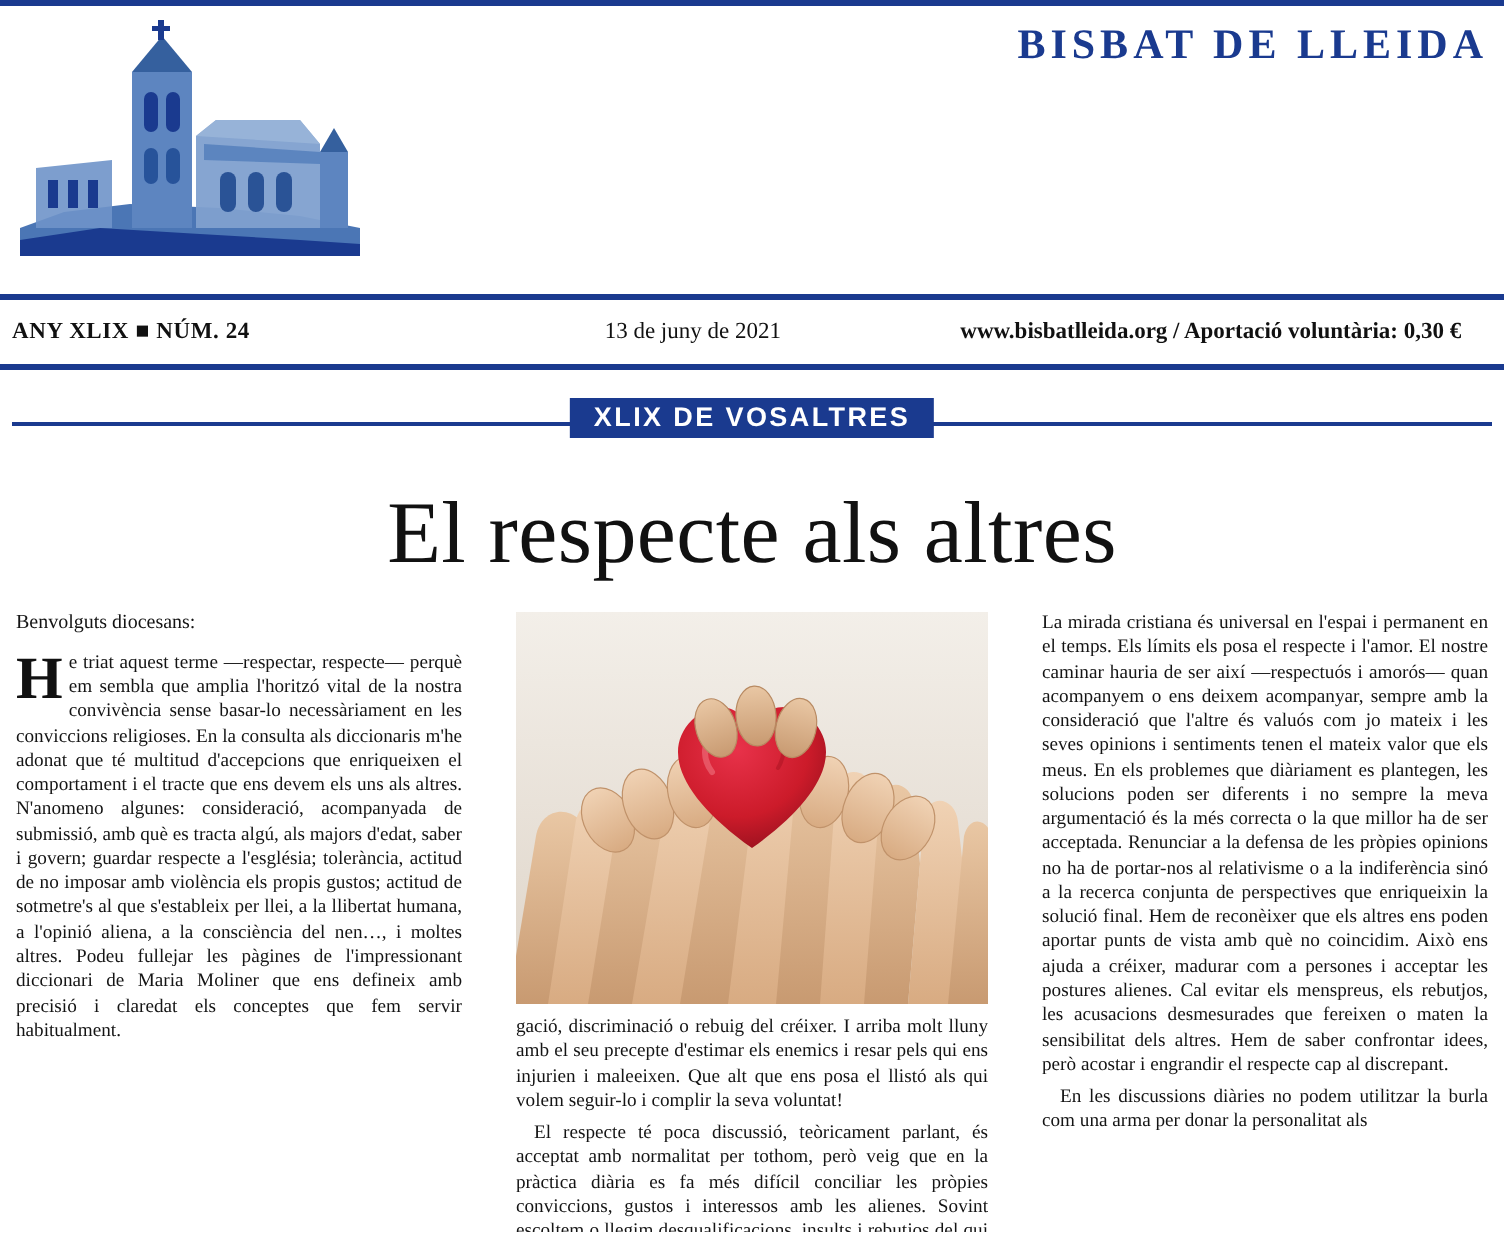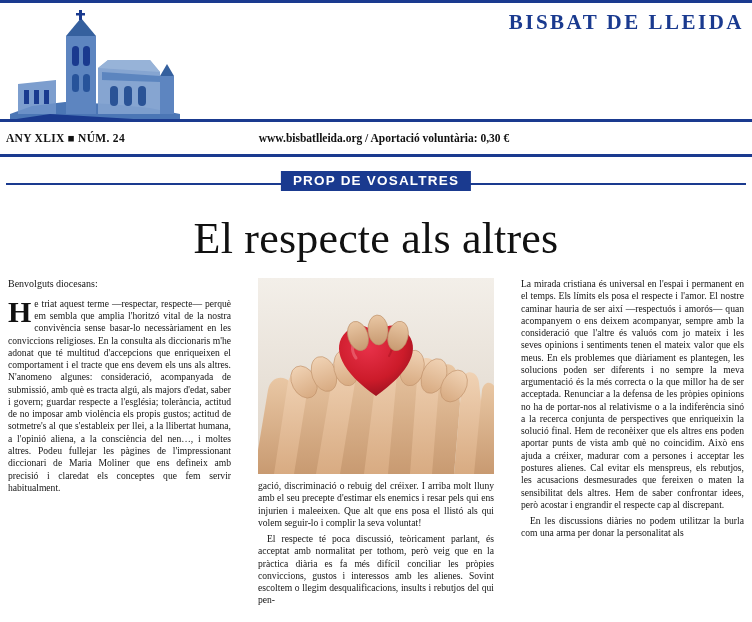--- a/index.html
+++ b/index.html
@@ -10,21 +10,21 @@
     background: #ffffff;
     font-family: "Liberation Serif", serif;
     color: #111111;
     overflow: hidden;
     position: relative;
   }
 
   
   .masthead {
     position: relative;
-    height: 122px;
+    height: 150px;
     border-bottom: 3px solid #1a3a8f;
     overflow: hidden;
   }
   .mast-rule-top {
     position: absolute;
     left: 0; right: 0; top: 0;
     height: 3px;
     background: #1a3a8f;
   }
   .mast-logo {
@@ -66,21 +66,21 @@
     align-items: center;
     font-family: "Liberation Serif", serif;
     font-size: 11.5px;
     font-weight: bold;
     color: #111;
     padding: 16px 6px;
     border-bottom: 3px solid #1a3a8f;
   }
   .infobar .ib-left { width: 30%; text-align: left; letter-spacing: 0.3px; }
   .infobar .ib-center { width: 32%; text-align: center; font-weight: normal; }
-  .infobar .ib-right { width: 38%; text-align: right; font-weight: bold; }
+  .infobar .ib-right { width: 38%; text-align: center; font-weight: bold; }
 
   
   .section-wrap {
     position: relative;
     height: 34px;
     margin-top: 10px;
   }
   .section-line {
     position: absolute;
     top: 16px;
@@ -207,26 +207,27 @@
     </svg>
   </div>
 
   <div class="mast-titles">
     <div class="mast-kicker">BISBAT DE LLEIDA</div>
   </div>
 </div>
 
 <div class="infobar">
   <div class="ib-left">ANY XLIX ■ NÚM. 24</div>
+  <div class="ib-center">13 de juny de 2021</div>
   <div class="ib-right">www.bisbatlleida.org / Aportació voluntària: 0,30 €</div>
 </div>
 
 <div class="section-wrap">
   <div class="section-line"></div>
-  <div class="section-label">PROP DE VOSALTRES</div>
+  <div class="section-label">XLIX DE VOSALTRES</div>
 </div>
 
 <h1 class="headline">El respecte als altres</h1>
 
 <div class="article">
 
   <div class="col">
     <p class="salutation">Benvolguts diocesans:</p>
     <p class="dropcap-para"><span class="dropcap">H</span><span>e triat aquest terme —respectar, respecte— perquè em sembla que amplia l'horitzó vital de la nostra convivència sense basar-lo necessàriament en les conviccions religioses. En la consulta als diccionaris m'he adonat que té multitud d'accepcions que enriqueixen el comportament i el tracte que ens devem els uns als altres. N'anomeno algunes: consideració, acompanyada de submissió, amb què es tracta algú, als majors d'edat, saber i govern; guardar respecte a l'església; tolerància, actitud de no imposar amb violència els propis gustos; actitud de sotmetre's al que s'estableix per llei, a la llibertat humana, a l'opinió aliena, a la consciència del nen…, i moltes altres. Podeu fullejar les pàgines de l'impressionant diccionari de Maria Moliner que ens defineix amb precisió i claredat els conceptes que fem servir habitualment.</span></p>
   </div>

